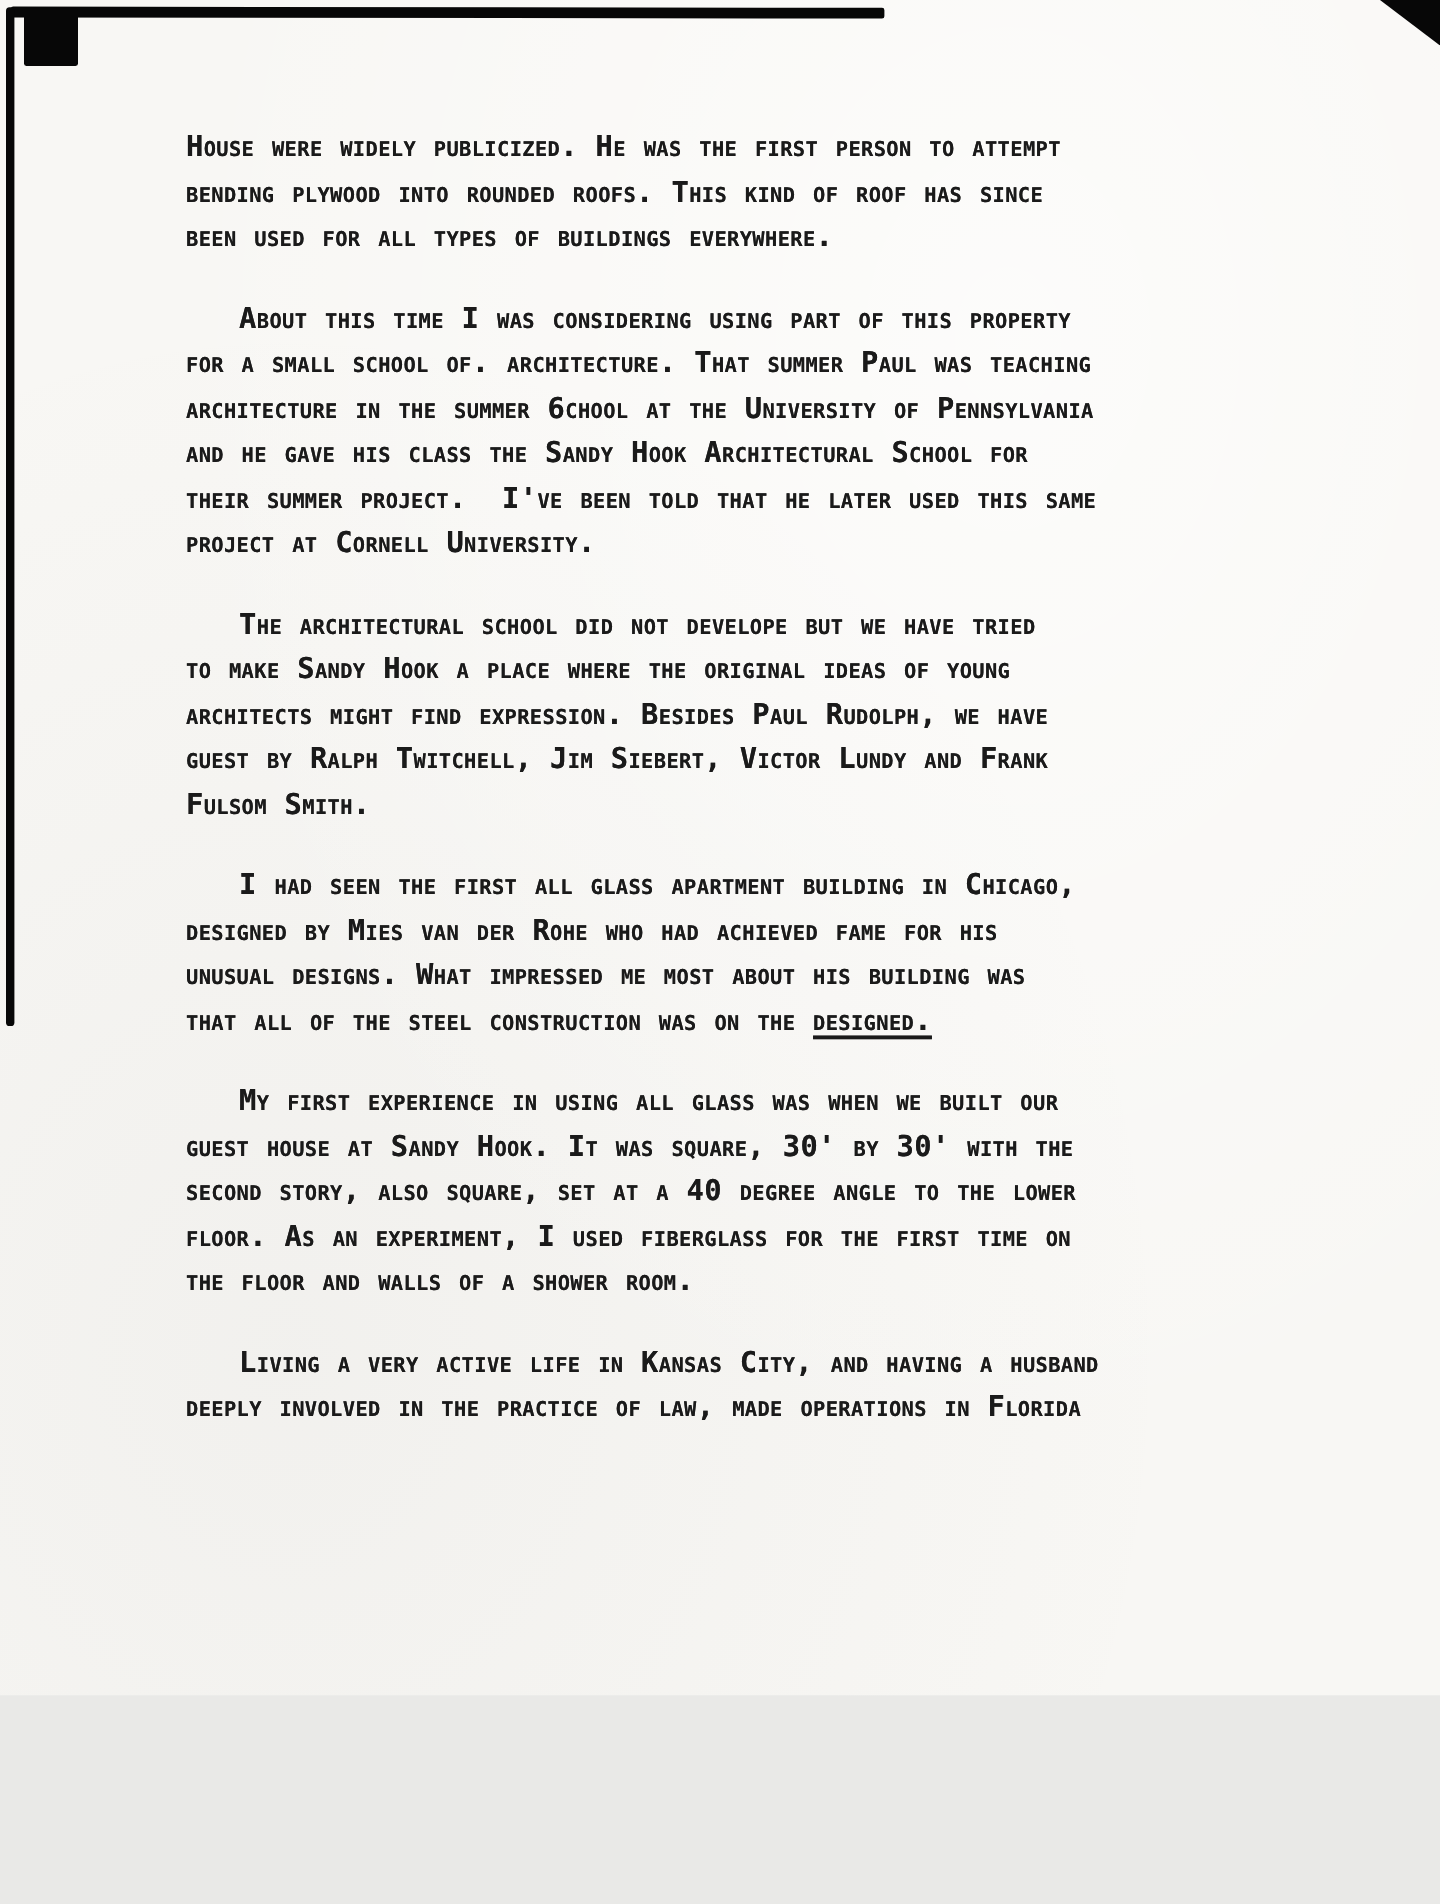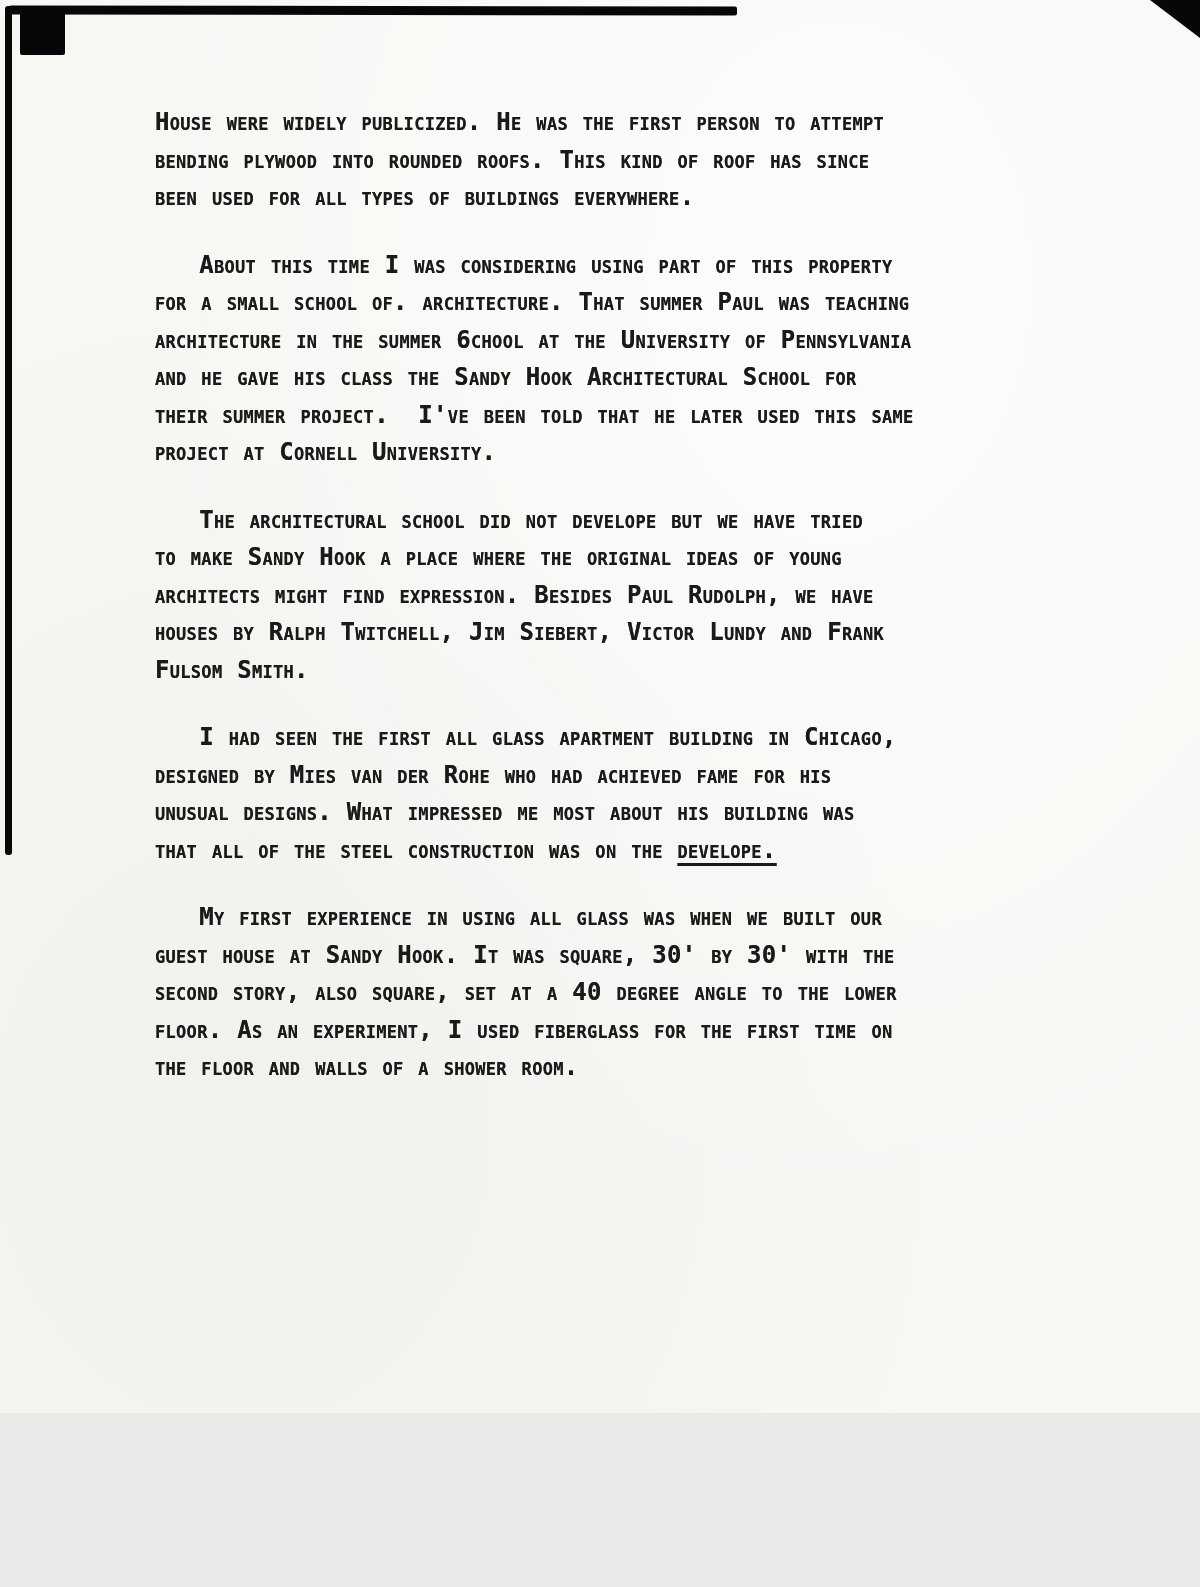--- a/index.html
+++ b/index.html
@@ -92,31 +92,33 @@
 been used for all types of buildings everywhere.</p>
     <p>   About this time I was considering using part of this property
 for a small school of. architecture. That summer Paul was teaching
 architecture in the summer 6chool at the University of Pennsylvania
 and he gave his class the Sandy Hook Architectural School for
 their summer project.  I've been told that he later used this same
 project at Cornell University.</p>
     <p>   The architectural school did not develope but we have tried
 to make Sandy Hook a place where the original ideas of young
 architects might find expression. Besides Paul Rudolph, we have
-houses by Ralph Twitchell, Jim Siebert, Victor Lundy and Frank
+guest by Ralph Twitchell, Jim Siebert, Victor Lundy and Frank
 Fulsom Smith.</p>
     <p><span>   I had seen the first all glass apartment building in Chicago,
 designed by Mies van der Rohe who had achieved fame for his
 unusual designs. What impressed me most about his building was
-that all of the steel construction was on the </span><span class="u">develope.</span></p>
+that all of the steel construction was on the </span><span class="u">designed.</span></p>
     <p>   My first experience in using all glass was when we built our
 guest house at Sandy Hook. It was square, 30' by 30' with the
 second story, also square, set at a 40 degree angle to the lower
 floor. As an experiment, I used fiberglass for the first time on
 the floor and walls of a shower room.</p>
+    <p>   Living a very active life in Kansas City, and having a husband
+deeply involved in the practice of law, made operations in Florida</p>
   </div>
 
   <div class="watermark">Pine Mountain SS KY 2018</div>
   <div class="page-number">62.</div>
 
   <div class="artifact bottom-smudge"></div>
   <div class="artifact bottom-bar"></div>
 
 </div>
 

